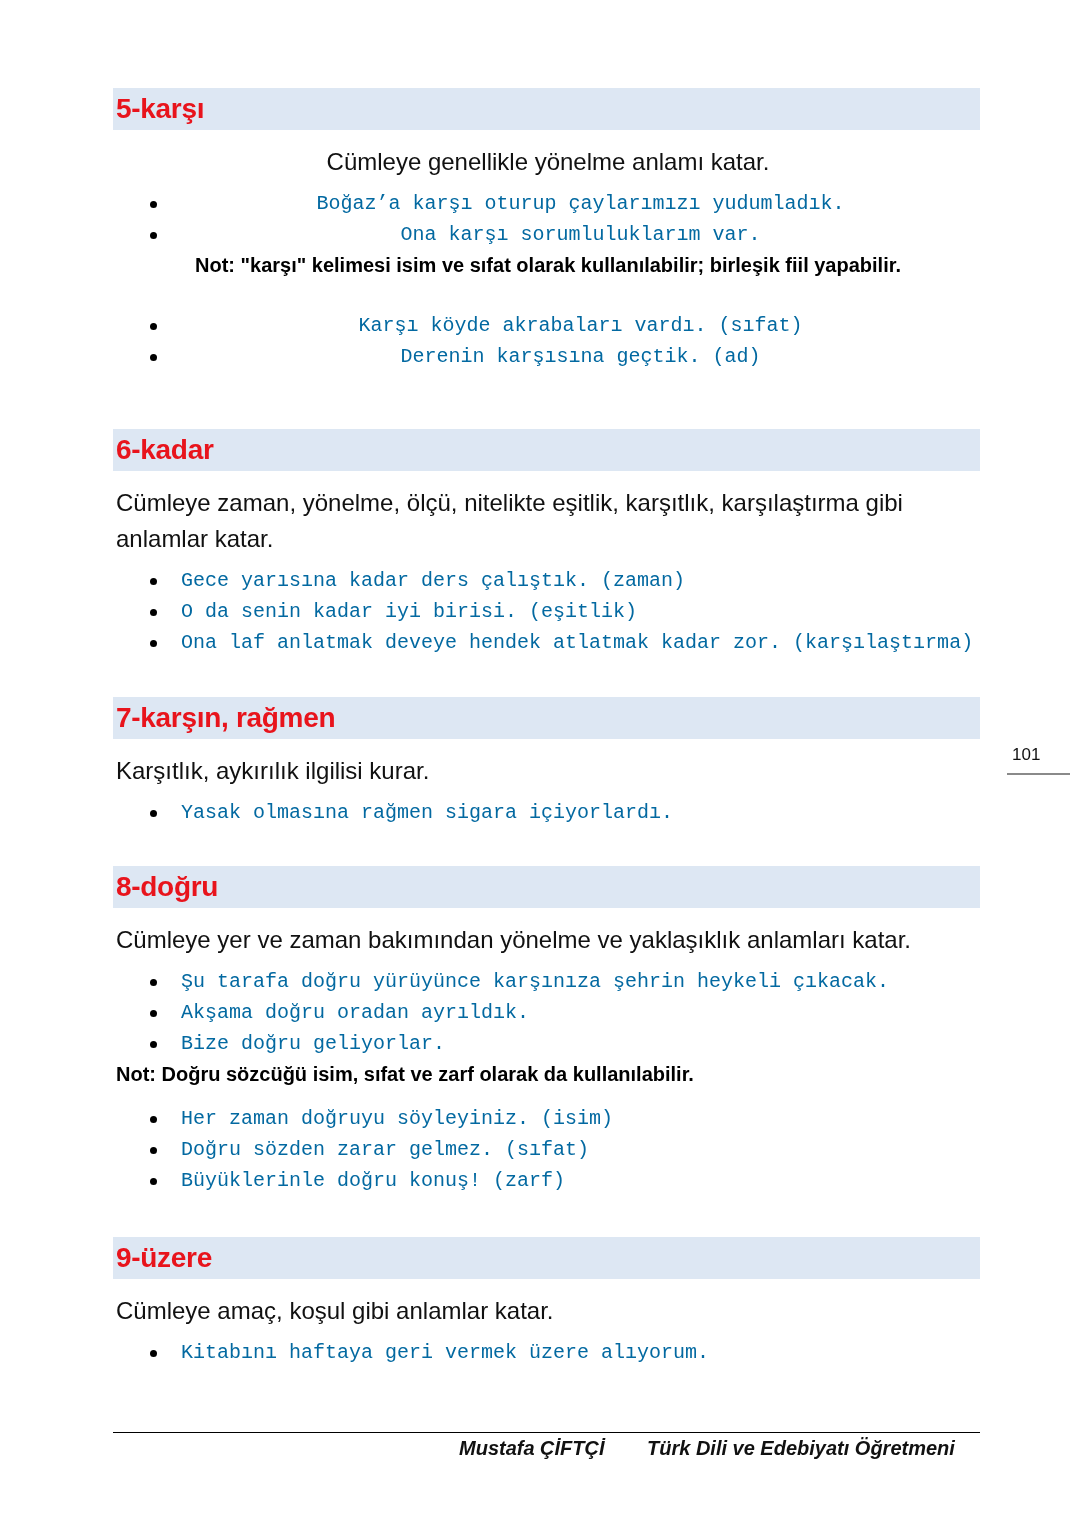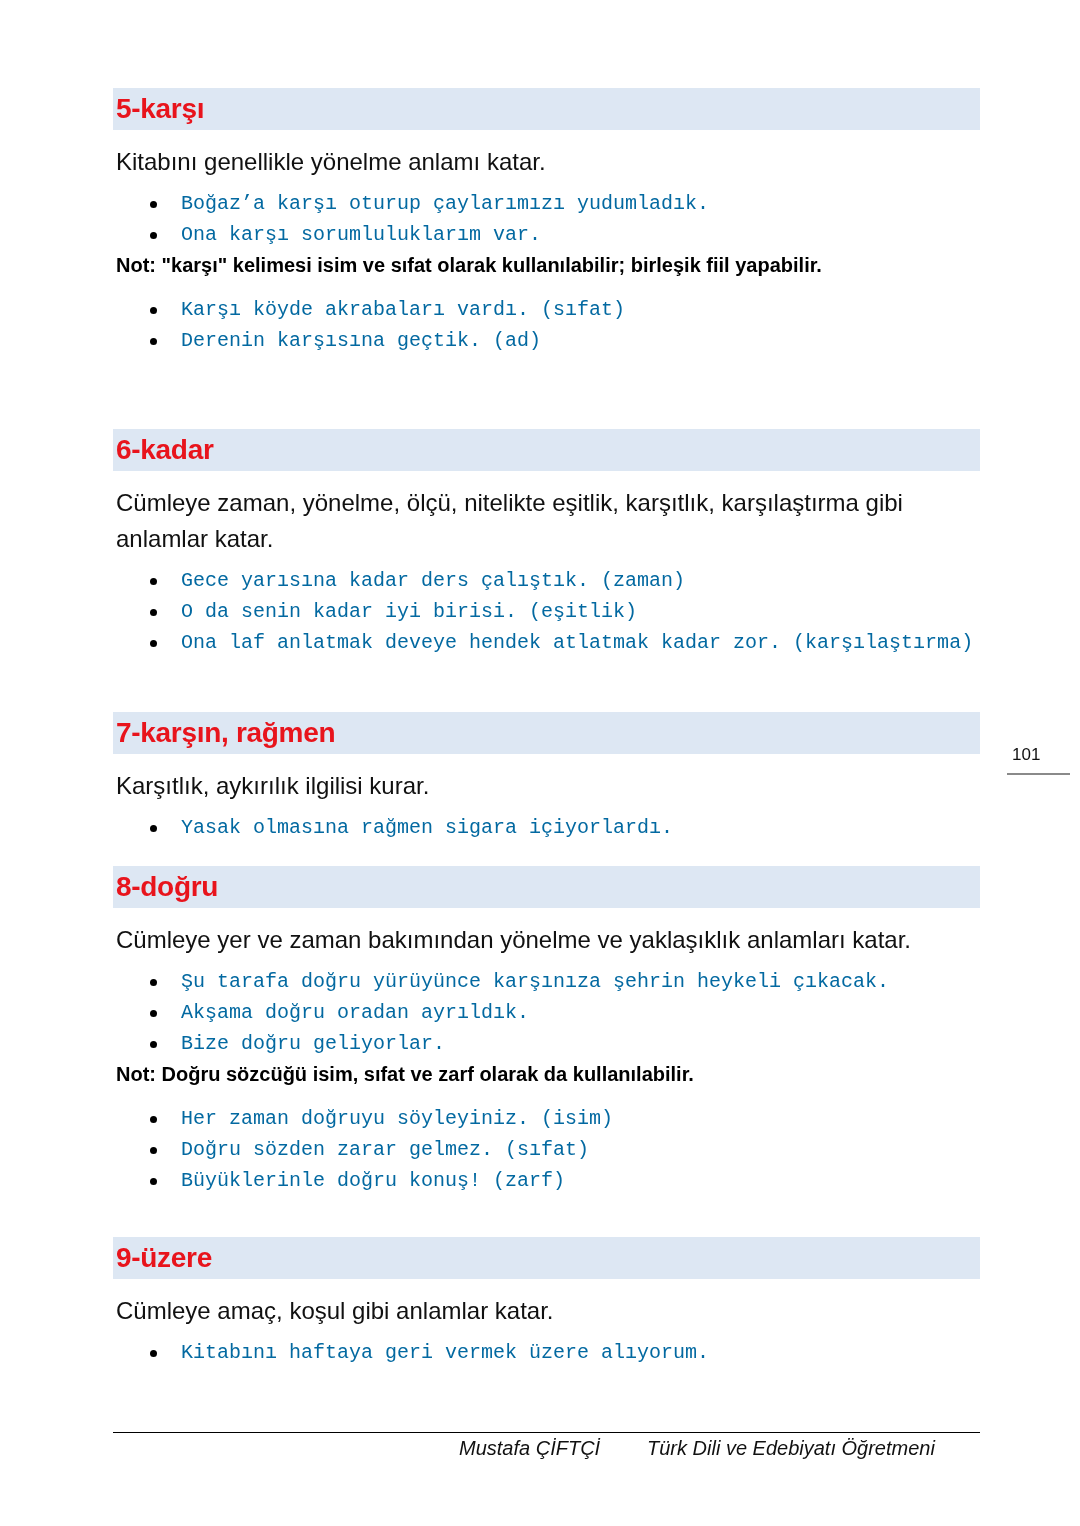--- a/index.html
+++ b/index.html
@@ -13,56 +13,56 @@
                letter-spacing: -0.3px; }
     .lead { font-size: 24px; line-height: 36px; margin: 14px 0 0 3px; color: #111; }
     ul { list-style: none; margin: 8px 0 0 0; padding: 0; }
     li { position: relative; padding-left: 68px; font-size: 20px; line-height: 31px; color: #0369a1; font-family: Liberation Mono, monospace; }
     li::before { content: ""; position: absolute; left: 37px; top: 13px; width: 7px; height: 7px;
                  border-radius: 50%; background: #000; }
     .note { font-size: 20px; font-weight: bold; line-height: 30px; margin-left: 3px; color: #000; }
     .page-num { position: absolute; left: 1012px; top: 745px; font-size: 17px; color: #111; }
     .page-num-rule { position: absolute; left: 1007px; top: 773px; width: 63px; height: 2px; background: #8a8a8a; }
     .footer-rule { position: absolute; left: 113px; top: 1432px; width: 867px; height: 1px; background: #000; }
-    .footer { position: absolute; top: 1437px; font-size: 20px; font-weight: normal; font-style: italic; color: #111; }
+    .footer { position: absolute; top: 1437px; font-size: 20px; font-weight: bold; font-style: italic; color: #111; }
   </style>
 </head>
 <body>
 
 <div class="page">
 
-  <div class="section" style="top:88px;">
+  <div class="section" style="top:88px;text-align:center;">
     <div class="band">
       <h2>5-karşı</h2>
     </div>
-    <div class="lead">Kitabını genellikle yönelme anlamı katar.</div>
+    <div class="lead">Cümleye genellikle yönelme anlamı katar.</div>
     <ul>
       <li>Boğaz’a karşı oturup çaylarımızı yudumladık.</li>
       <li>Ona karşı sorumluluklarım var.</li>
     </ul>
     <div class="note">Not: "karşı" kelimesi isim ve sıfat olarak kullanılabilir; birleşik fiil yapabilir.</div>
-    <ul style="margin-top:14px;">
+    <ul style="margin-top:30px;">
       <li>Karşı köyde akrabaları vardı. (sıfat)</li>
       <li>Derenin karşısına geçtik. (ad)</li>
     </ul>
   </div>
 
   <div class="section" style="top:429px;">
     <div class="band">
       <h2>6-kadar</h2>
     </div>
     <div class="lead">Cümleye zaman, yönelme, ölçü, nitelikte eşitlik, karşıtlık, karşılaştırma gibi anlamlar katar.</div>
     <ul>
       <li>Gece yarısına kadar ders çalıştık. (zaman)</li>
       <li>O da senin kadar iyi birisi. (eşitlik)</li>
       <li>Ona laf anlatmak deveye hendek atlatmak kadar zor. (karşılaştırma)</li>
     </ul>
   </div>
 
-  <div class="section" style="top:697px;margin-top:15px;">
+  <div class="section" style="top:697px;">
     <div class="band">
       <h2>7-karşın, rağmen</h2>
     </div>
     <div class="lead">Karşıtlık, aykırılık ilgilisi kurar.</div>
     <ul>
       <li>Yasak olmasına rağmen sigara içiyorlardı.</li>
     </ul>
   </div>
 
   <div class="section" style="top:866px;">

